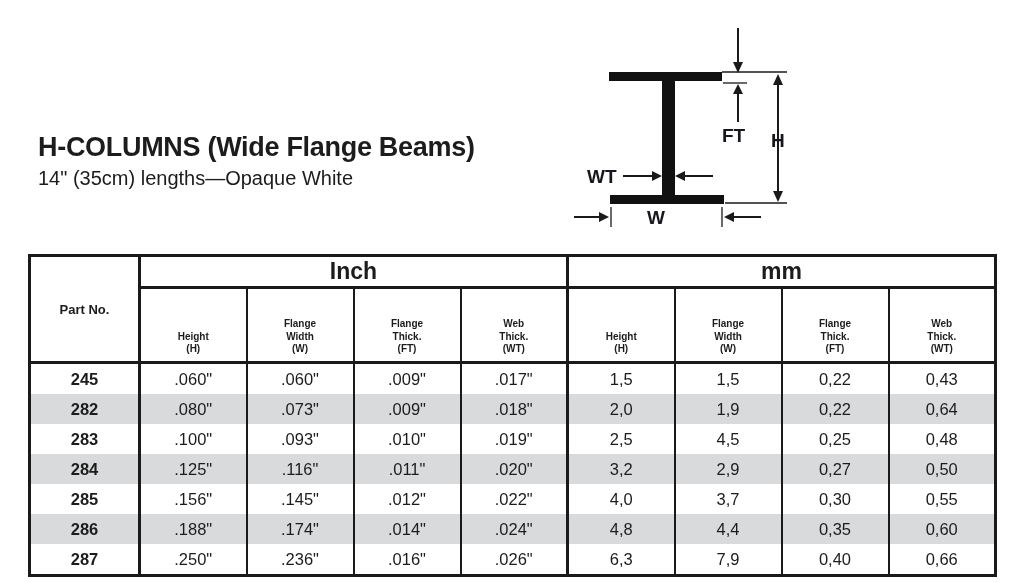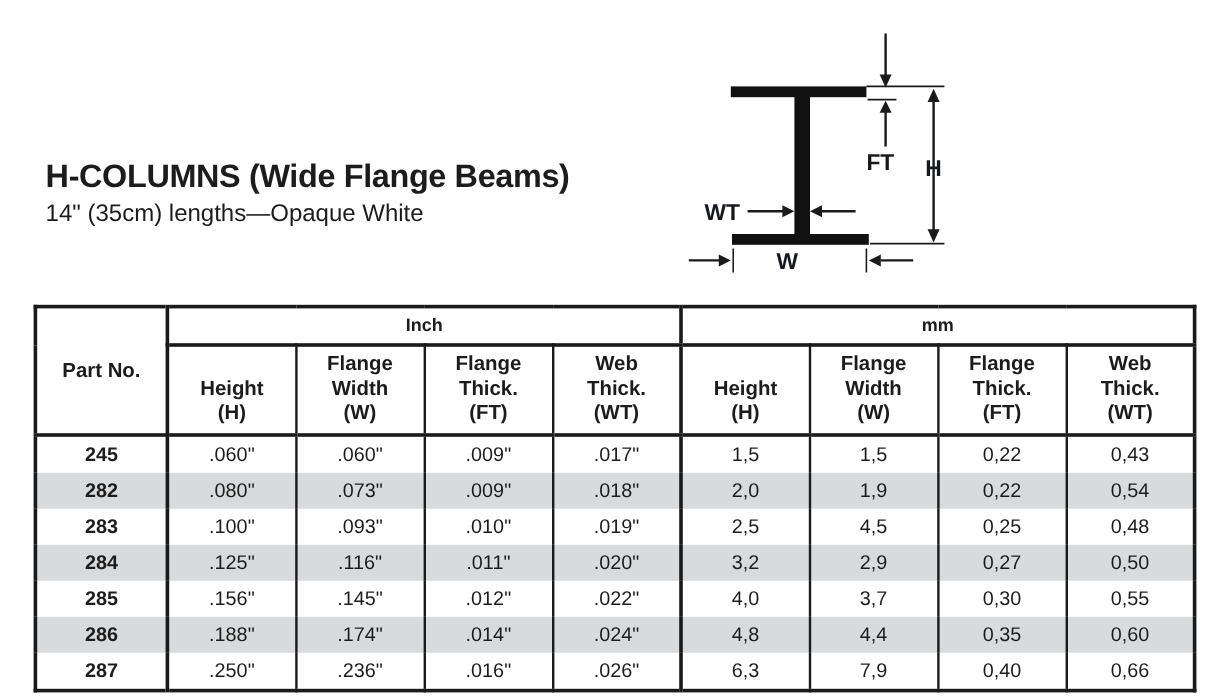--- a/index.html
+++ b/index.html
@@ -27,30 +27,30 @@
   
   table.spec-table{
     position:absolute;left:28px;top:254px;width:969px;
     border-collapse:collapse;table-layout:fixed;
     border:3px solid var(--border);
   }
   .spec-table th,.spec-table td{
     text-align:center;vertical-align:middle;padding:0;color:var(--text);
   }
   .unit-row th{
-    font-size:15px;font-weight:bold;height:29px;
+    font-size:23px;font-weight:bold;height:29px;
     border-bottom:3px solid var(--border);
   }
   th.corner{
     border-right:3px solid var(--border);
-    font-size:17px;font-weight:bold;vertical-align:middle;
+    font-size:13px;font-weight:bold;vertical-align:middle;
   }
   th.mm-group{border-left:3px solid var(--border);}
   .sub-row th{
-    font-size:17px;font-weight:bold;line-height:1.22;
+    font-size:10px;font-weight:bold;line-height:1.22;
     white-space:pre-line;height:66px;vertical-align:bottom;
     padding-bottom:6px;
     border-left:2px solid var(--border);
     border-bottom:3px solid var(--border);
   }
   .sub-row th.group-start{border-left:3px solid var(--border);}
   tbody td{
     height:30px;font-size:16.5px;
     border-left:2px solid var(--border);
   }
@@ -166,21 +166,21 @@
       </tr>
       <tr>
         <td class="part">282</td>
         <td class="group-start">.080"</td>
         <td>.073"</td>
         <td>.009"</td>
         <td>.018"</td>
         <td class="group-start">2,0</td>
         <td>1,9</td>
         <td>0,22</td>
-        <td>0,54</td>
+        <td>0,64</td>
       </tr>
       <tr>
         <td class="part">283</td>
         <td class="group-start">.100"</td>
         <td>.093"</td>
         <td>.010"</td>
         <td>.019"</td>
         <td class="group-start">2,5</td>
         <td>4,5</td>
         <td>0,25</td>

